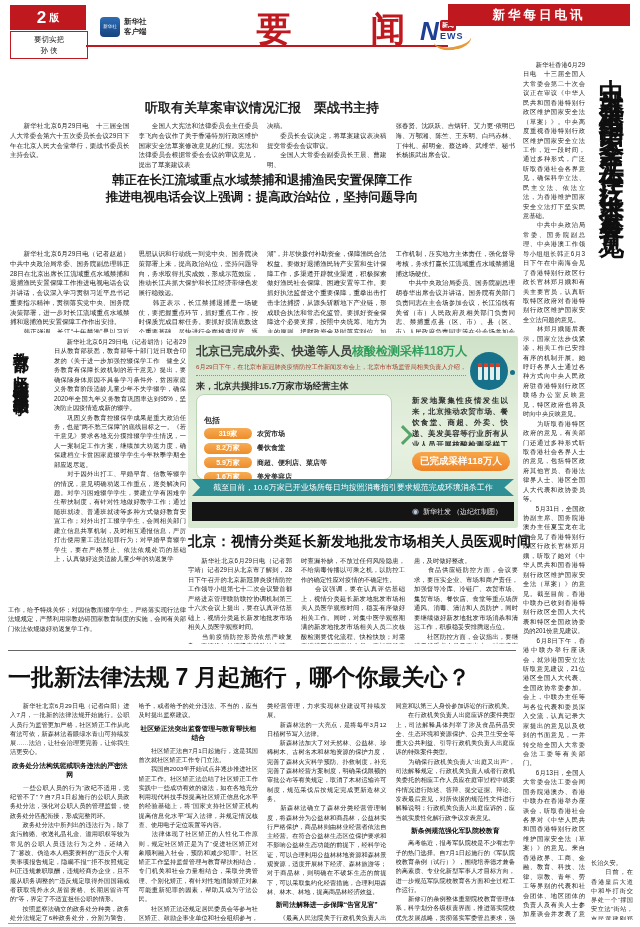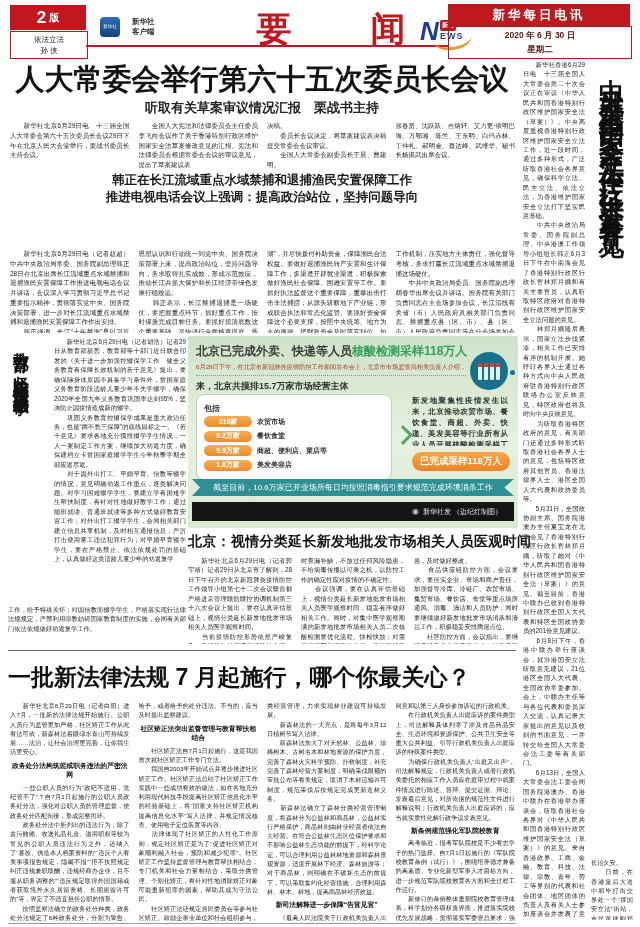--- a/index.html
+++ b/index.html
@@ -6,21 +6,21 @@
   .page{position:relative;width:640px;height:927px;background:#ffffff;margin:0 auto;
         font-family:"Liberation Sans",sans-serif;overflow:hidden;}
   
   .hdr-pagebox{position:absolute;left:10px;top:5px;width:76px;height:25px;background:#c0181f;
     color:#fff;display:flex;align-items:center;justify-content:center;font-weight:bold;}
   .hdr-pagebox .num{font-size:17px;margin-right:3px;}
   .hdr-pagebox .ban{font-size:10px;}
   .hdr-editorbox{position:absolute;left:10px;top:31px;width:76px;height:26px;border:1px solid #c0181f;
     display:flex;flex-direction:column;align-items:center;justify-content:center;font-size:7.5px;color:#222;line-height:1.5;}
   .hdr-rule{position:absolute;left:86px;top:45px;width:362px;height:2px;background:#c0181f;}
-  .applogo{position:absolute;left:100px;top:17px;display:flex;align-items:center;gap:12px;}
+  .applogo{position:absolute;left:100px;top:17px;display:flex;align-items:center;gap:4px;}
   .appicon{width:20px;height:20px;border-radius:4px;background:linear-gradient(#2e6db5,#15437f);
     color:#fff;font-size:4.5px;display:flex;align-items:center;justify-content:center;text-align:center;line-height:1.2;}
   .applogo .t{font-size:7.5px;font-weight:bold;color:#333;line-height:1.35;}
   .section-title{position:absolute;left:0;top:6px;width:640px;text-align:center;
     font-family:"Liberation Serif",serif;font-weight:bold;font-size:35px;color:#c0181f;letter-spacing:22px;padding-left:22px;}
   .newslogo{position:absolute;left:420px;top:20px;width:62px;height:32px;}
   .newslogo .N{position:absolute;left:0;top:-4px;font-size:26px;font-weight:900;color:#1d3f94;font-style:italic;}
   .newslogo .cn{position:absolute;left:20px;top:0;background:#c0181f;color:#fff;font-size:6px;padding:1px 2px;border-radius:2px;font-weight:bold;}
   .newslogo .ews{position:absolute;left:20px;top:11px;font-size:9px;font-weight:800;color:#1d3f94;letter-spacing:1px;}
   .newslogo .swoosh{position:absolute;left:14px;bottom:2px;width:38px;height:8px;
@@ -57,21 +57,21 @@
   .info-title{position:absolute;left:8px;top:7px;width:314px;font-size:12px;font-weight:bold;color:#3a3a3a;white-space:nowrap;overflow:hidden;}
   .info-title .hl{color:#2f9e5a;}
   .info-sub{position:absolute;left:8px;top:27px;width:270px;font-size:6.2px;color:#a33c28;
     white-space:nowrap;overflow:hidden;border-bottom:1px dotted #8f8f8f;padding-bottom:3px;}
   .info-lead{position:absolute;left:8px;top:44px;font-size:9px;font-weight:bold;color:#333;}
   .info-icon{position:absolute;top:16px;right:10px;width:38px;height:38px;border-radius:50%;
     background:#17718a;display:flex;align-items:center;justify-content:center;gap:2px;}
   .tube{width:4px;height:13px;background:#dff0ef;border-radius:1px;border-top:4px solid #d4402a;}
   .icon-dot{position:absolute;top:34px;right:3px;width:5px;height:5px;border-radius:50%;background:#17718a;}
   .info-card{position:absolute;left:8px;top:58px;width:196px;height:86px;background:#fff;
-    border:1px solid #b9d6b4;border-radius:8px;box-sizing:border-box;padding:8px 7px;}
+    border:1px solid #b9d6b4;border-radius:8px;box-sizing:border-box;padding:20px 7px;}
   .info-card .inc{font-size:8px;font-weight:bold;color:#333;margin-bottom:2px;}
   .pill-row{display:flex;align-items:center;margin-bottom:3.5px;}
   .pill{width:48px;height:11px;border-radius:6px;background:linear-gradient(#f6ad55,#ee8c2b);
     color:#fff;font-size:7px;font-weight:bold;display:flex;align-items:center;justify-content:center;}
   .pill-row .lbl{font-size:7px;color:#333;margin-left:5px;font-weight:bold;white-space:nowrap;}
   .chev{position:absolute;left:208px;top:92px;width:11px;height:11px;
     border-top:3px solid #56a46a;border-right:3px solid #56a46a;transform:rotate(45deg);}
   .info-right{position:absolute;left:224px;top:60px;width:166px;height:50px;
     font-size:7.5px;font-weight:600;color:#333;text-align:justify;line-height:1.45;overflow:hidden;width:96px;}
   .info-right{width:96px;}
@@ -111,21 +111,21 @@
 
 <div class="page">
 
   <div class="hdr-rule"></div>
 
   <div class="hdr-pagebox">
     <span class="num">2</span>
     <span class="ban">版</span>
   </div>
   <div class="hdr-editorbox">
-    <span>依法立法</span>
+    <span>要切实把</span>
     <span>孙  侠</span>
   </div>
 
   <div class="applogo">
     <div class="appicon">
       <span>新华社</span>
     </div>
     <div class="t">
       <div>新华社</div>
       <div>客户端</div>
@@ -135,26 +135,21 @@
   <div class="section-title">要　闻</div>
 
   <div class="newslogo">
     <span class="N">N</span>
     <span class="cn">新闻</span>
     <span class="ews">EWS</span>
     <span class="swoosh"></span>
   </div>
 
   <div class="hdr-mastbox">新华每日电讯</div>
-  <div class="hdr-datebox">
-    <span>2020 年 6 月 30 日</span>
-    <span>星期二</span>
-  </div>
-
-  <div class="a1-headline">人大常委会举行第六十五次委员长会议</div>
+
   <div class="a1-subhead">听取有关草案审议情况汇报　栗战书主持</div>
   <div class="cols a1-body">
     <div class="c bt">　　新华社北京6月29日电　十三届全国人大常委会第六十五次委员长会议29日下午在北京人民大会堂举行，栗战书委员长主持会议。</div>
     <div class="c bt">　　全国人大宪法和法律委员会主任委员李飞向会议作了关于香港特别行政区维护国家安全法草案修改意见的汇报。宪法和法律委员会根据常委会会议的审议意见，提出了草案建议表</div>
     <div class="c bt">决稿。
 　　委员长会议决定，将草案建议表决稿提交常委会会议审议。
 　　全国人大常委会副委员长王晨、曹建明、</div>
     <div class="c bt">张春贤、沈跃跃、吉炳轩、艾力更·依明巴海、万鄂湘、陈竺、王东明、白玛赤林、丁仲礼、郝明金、蔡达峰、武维华、秘书长杨振武出席会议。</div>
   </div>
 

